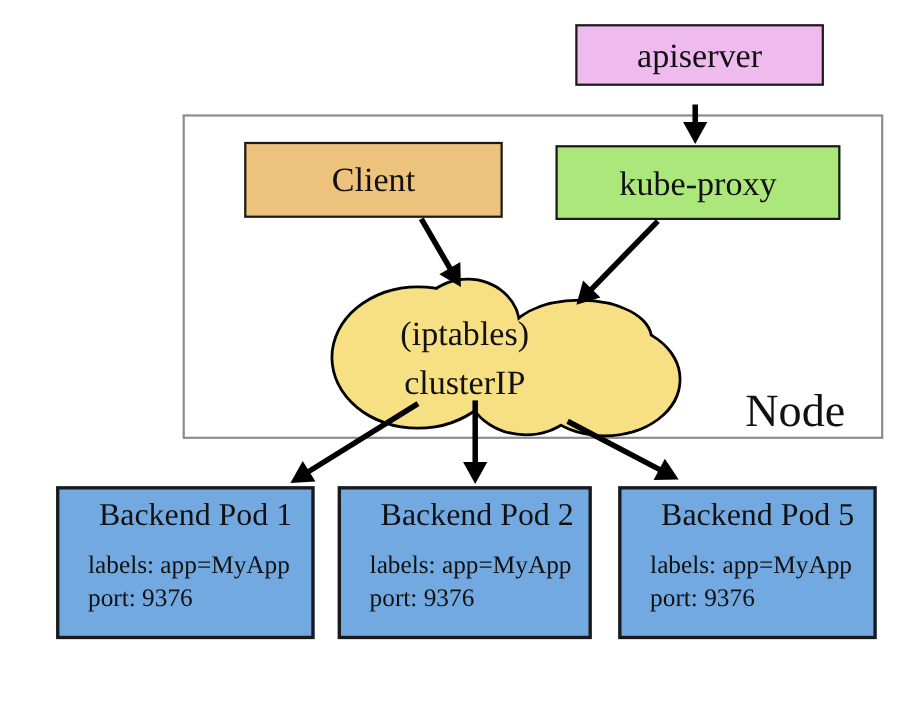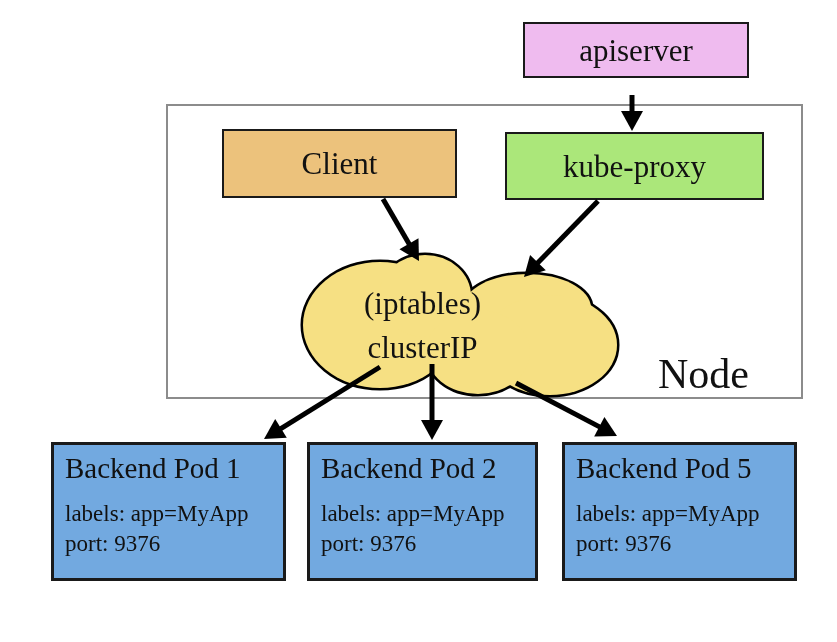--- a/index.html
+++ b/index.html
@@ -24,32 +24,32 @@
   .cloud-fill ellipse{fill:var(--cloud_fill);stroke:none;}
   .arrow-line{stroke:var(--arrow);stroke-width:5;}
   .arrow-head{fill:var(--arrow);}
   .cloud-text{
     position:absolute;left:325px;top:282px;width:195px;z-index:3;
     text-align:center;font-size:31px;line-height:44px;
   }
   .cloud-text span{display:block;}
   .node-label{
     position:absolute;left:658px;top:352px;width:130px;z-index:3;
-    font-size:42px;line-height:44px;
+    text-align:center;font-size:42px;line-height:44px;
   }
   .pod{
     position:absolute;top:442px;height:139px;z-index:3;
     background:var(--pod_fill);border:3px solid var(--border);
     padding:5px 11px;
   }
   .pod1{left:51px;width:235px;}
   .pod2{left:307px;width:231px;}
   .pod3{left:562px;width:235px;}
-  .pod-title{font-size:29px;line-height:36px;}
-  .pod-line{font-size:23px;line-height:30px;}
+  .pod-title{font-size:29px;line-height:36px;margin-left:25px;}
+  .pod-line{font-size:23px;line-height:30px;margin-left:15px;}
   .pod-title{margin-bottom:13px;}
   .caption{
     position:absolute;left:0;top:608px;width:837px;z-index:3;
     text-align:center;font-size:15px;line-height:22px;
     font-family:"Liberation Sans","DejaVu Sans",sans-serif;color:var(--caption_color);
   }
 </style>
 </head>
 <body>
 

